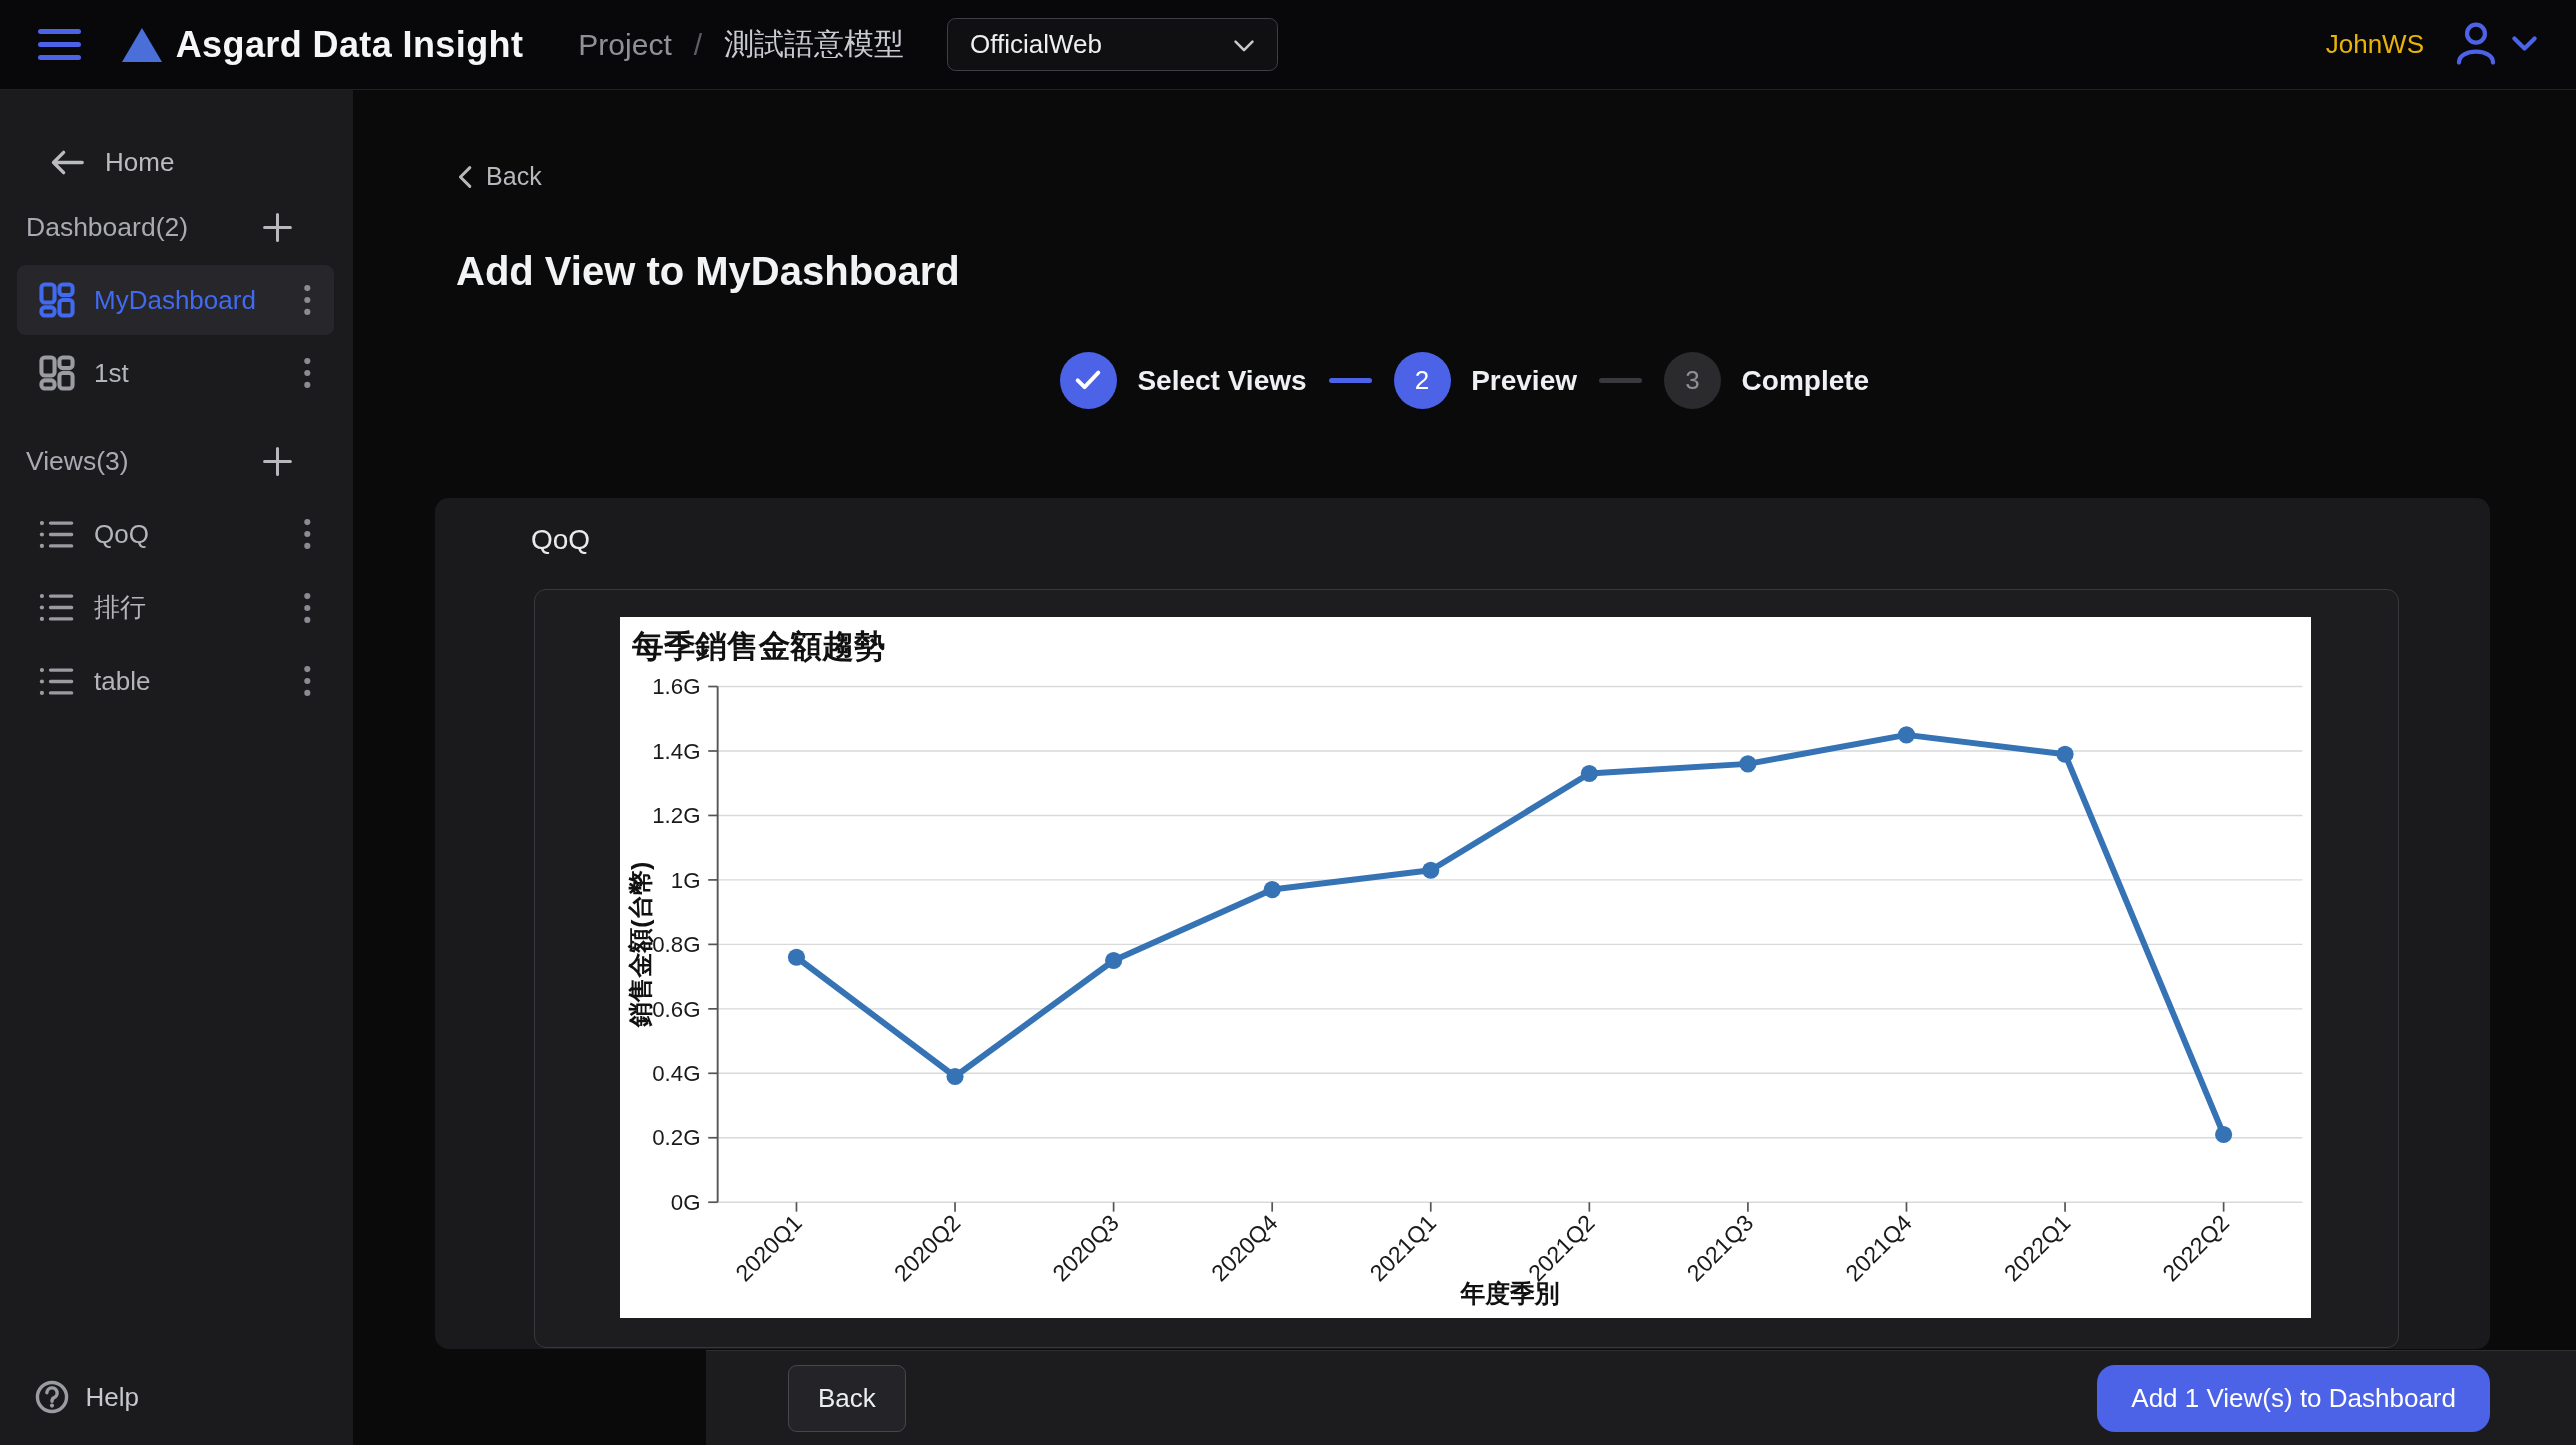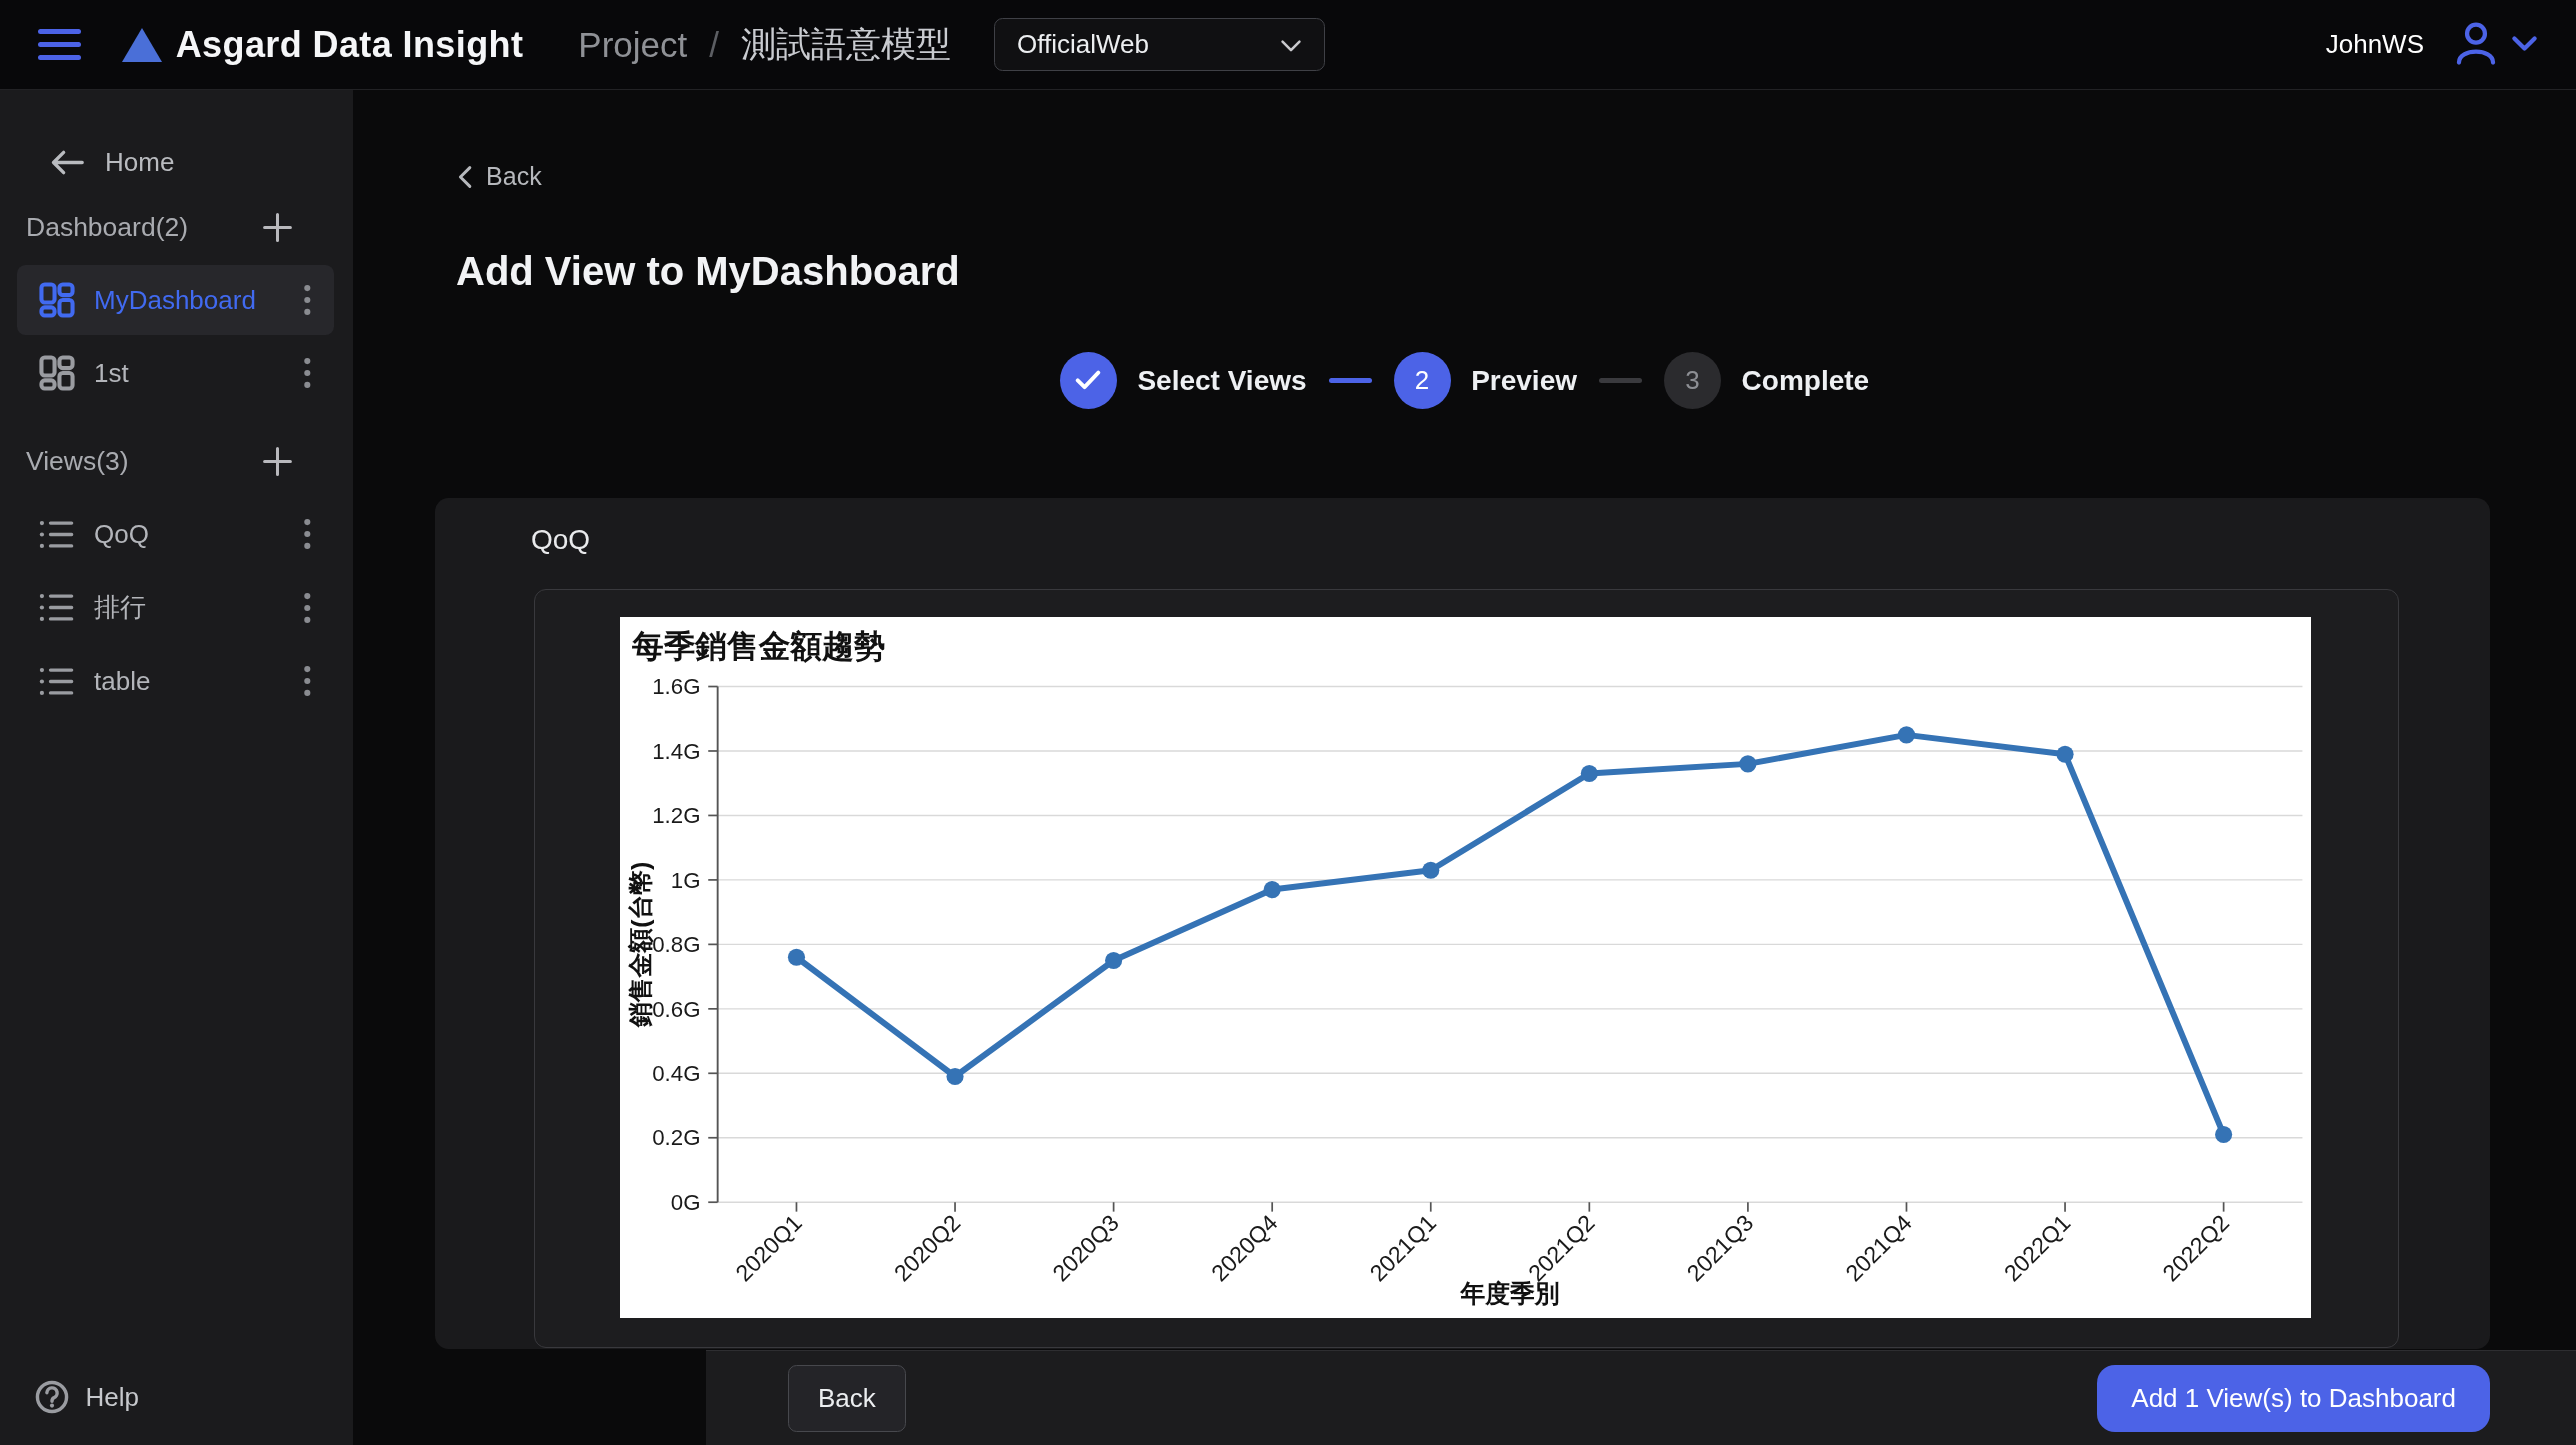--- a/index.html
+++ b/index.html
@@ -9,30 +9,30 @@
 
   
   .topbar { height:90px; flex:0 0 90px; background:#08080a; border-bottom:0.9px solid #222225;
             display:flex; align-items:center; padding:0 38px; }
   .hamburger { width:43px; height:31px; display:flex; flex-direction:column; justify-content:space-between; cursor:pointer; }
   .hamburger span { display:block; height:5.1px; border-radius:2.6px; background:#4c63e7; }
   .logo-tri { width:0; height:0; margin-left:41px;
               border-left:20.6px solid transparent; border-right:20.6px solid transparent;
               border-bottom:34px solid #4a6fd8; }
   .app-title { color:#f5f6f8; font-size:36px; font-weight:bold; margin-left:13.7px; letter-spacing:0.4px; }
-  .crumbs { display:flex; align-items:center; margin-left:55px; gap:22px; font-size:35px; }
+  .crumbs { display:flex; align-items:center; margin-left:55px; gap:22px; font-size:30px; }
   .crumb-section { color:#8f9196; }
   .crumb-sep { color:#5c5e63; }
   .crumb-current { color:#c9cbd0; }
   .proj-select { margin-left:43px; width:331px; height:53px; border:0.9px solid #3f4046; border-radius:8.6px;
                  display:flex; align-items:center; padding:0 22px; color:#eceef0; font-size:26px;
                  background:#101012; cursor:pointer; }
   .proj-select .chev { margin-left:auto; }
   .top-spacer { flex:1; }
-  .user-name { color:#ffffff; font-size:26px;margin-left:43px; }
+  .user-name { color:#eab308; font-size:26px;margin-left:43px; }
   .user-avatar { margin-left:29px; }
   .user-chev { margin-left:12px; }
 
   
   .shell { flex:1; display:flex; min-height:0; }
 
   
   .sidebar { width:353px; flex:0 0 353px; background:#1b1b1d; position:relative; padding-top:57px; }
   .side-home { display:flex; align-items:center; gap:19px; padding:0 48px; color:#b9bbbf; font-size:26px;
                cursor:pointer; margin-bottom:34px; }

